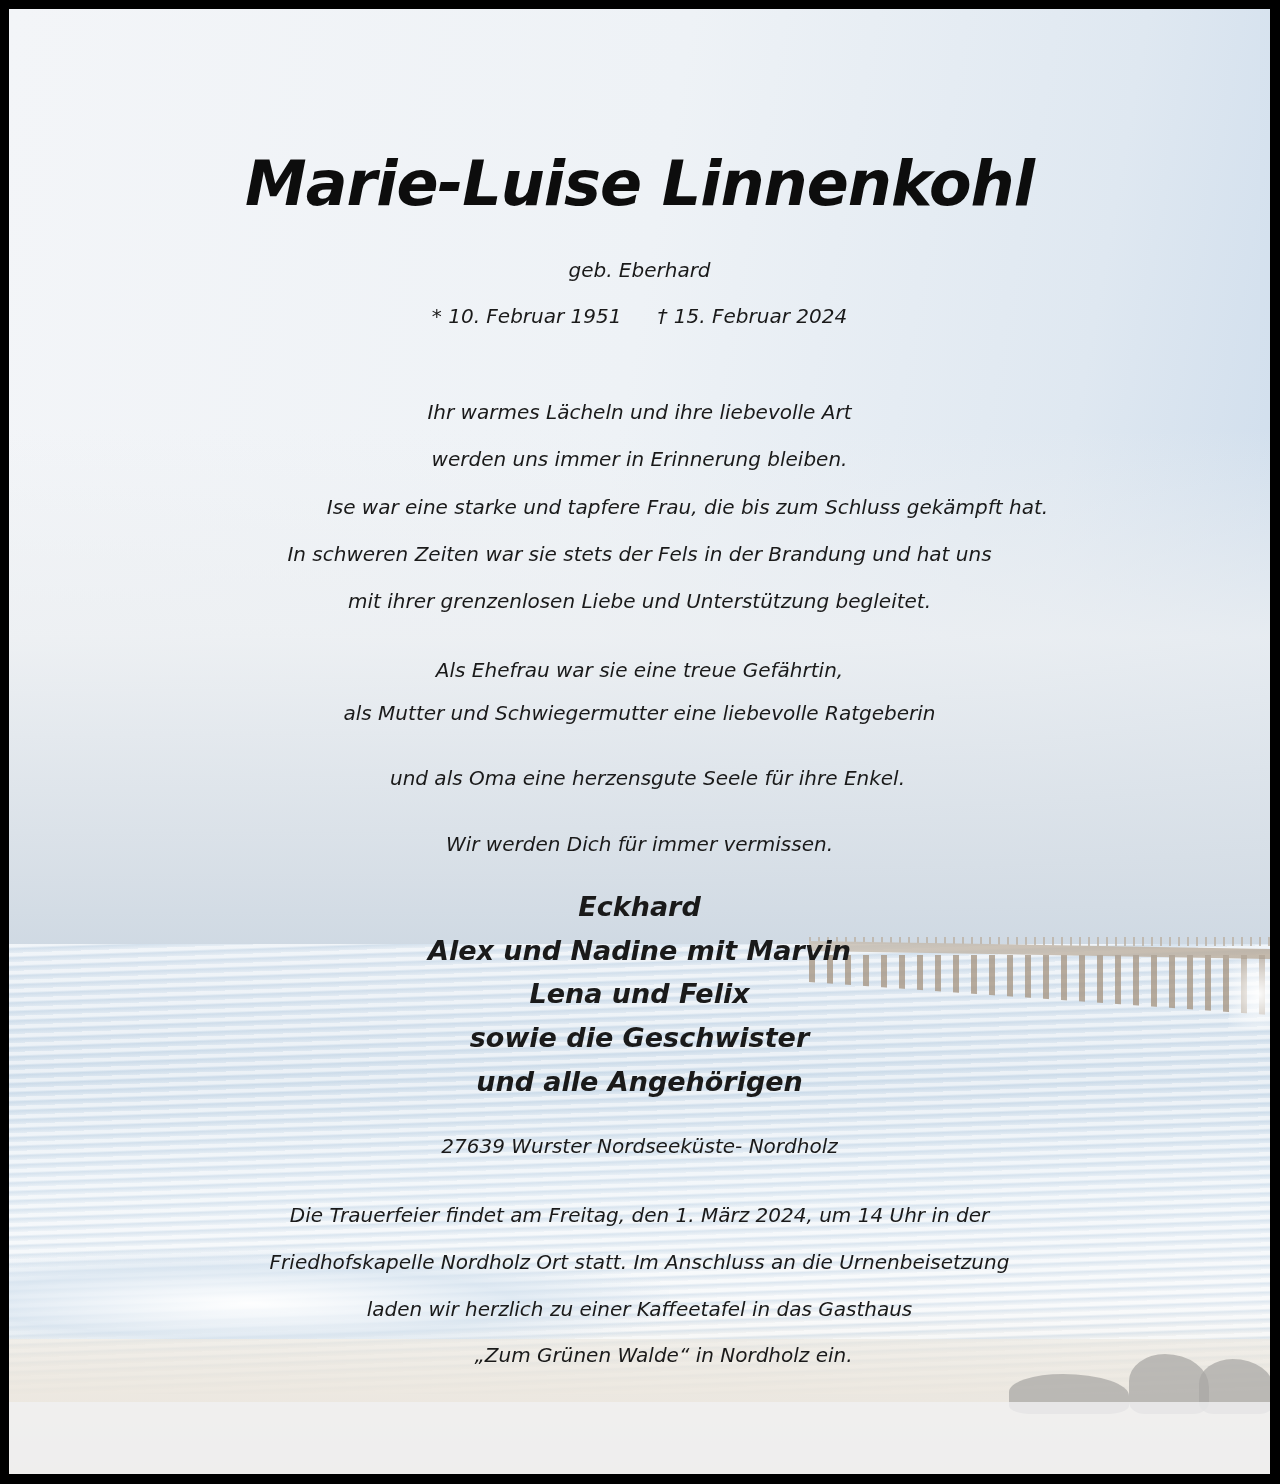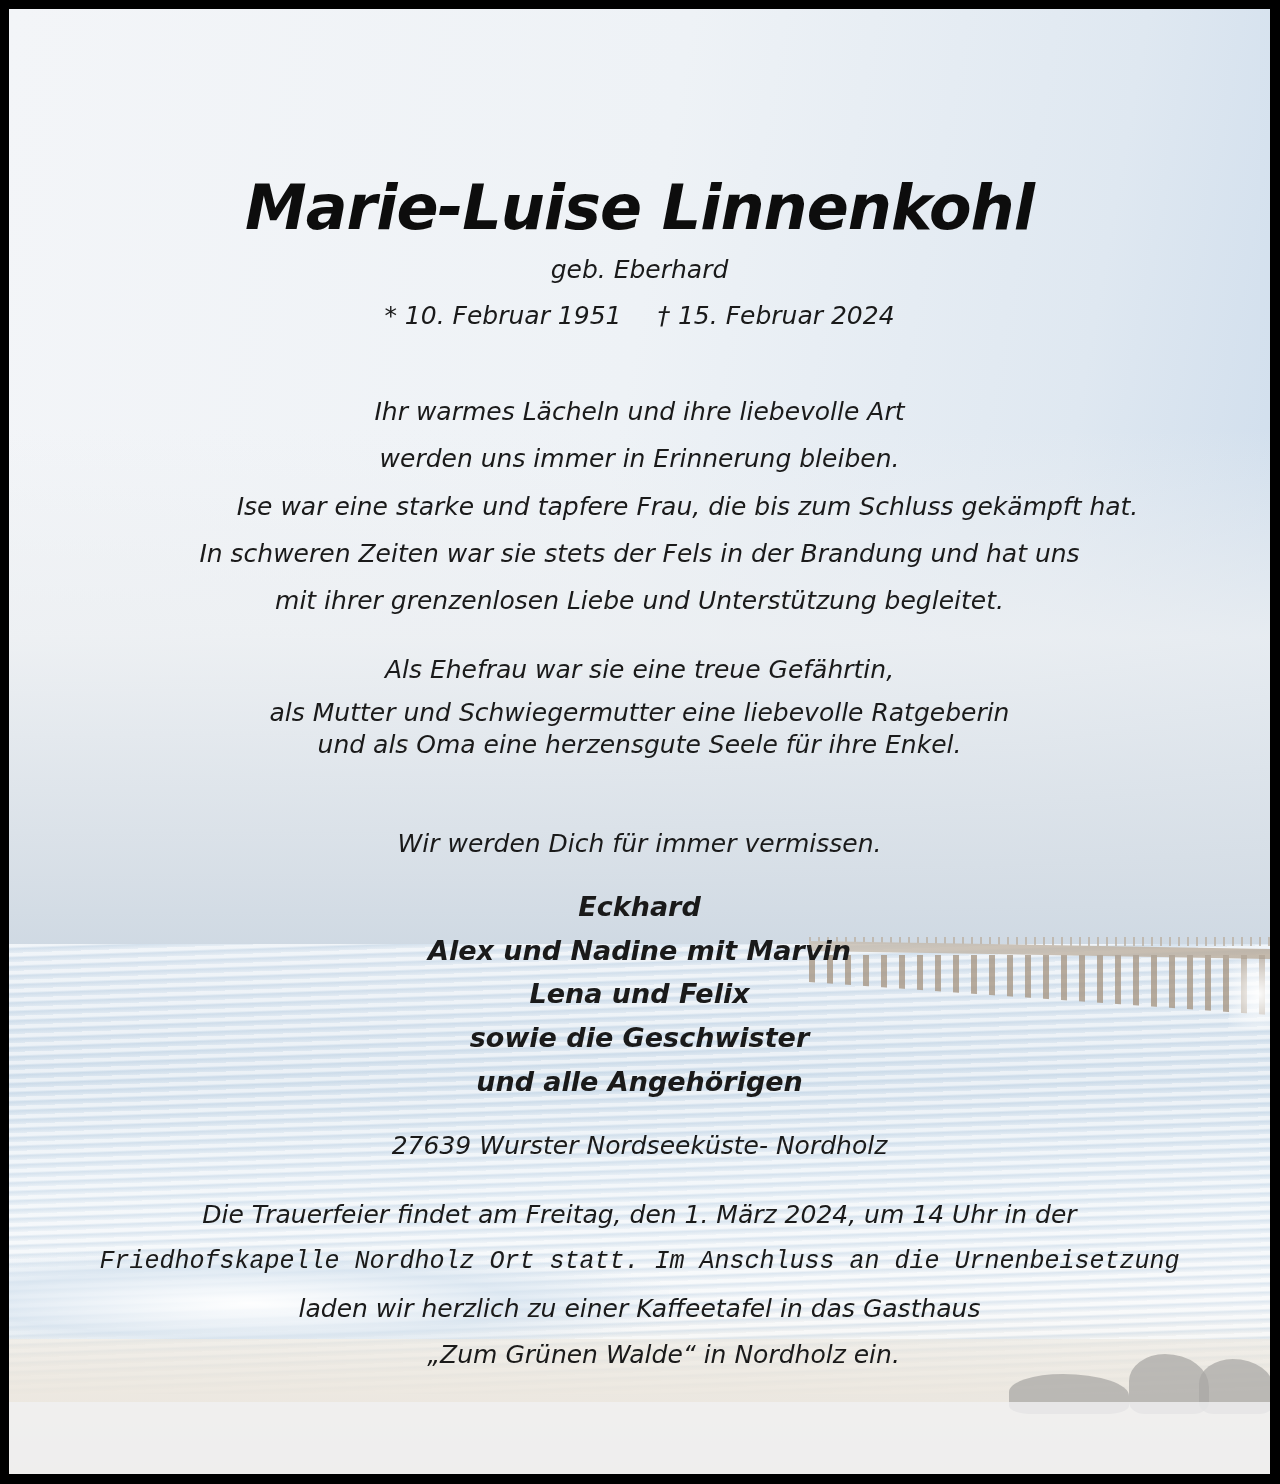--- a/index.html
+++ b/index.html
@@ -51,25 +51,25 @@
   }
 
   .content {
     position: absolute; left: 0; top: 0; width: 100%;
     text-align: center; color: #1a1a1a;
     font-family: "DejaVu Sans", sans-serif;
     font-style: italic;
   }
   .title {
     position: absolute; left: 0; width: 100%; top: 138px;
-    font-size: 62px; font-weight: bold; letter-spacing: -1px; color: #0d0d0d; margin-top: 24px;
+    font-size: 62px; font-weight: bold; letter-spacing: -1px; color: #0d0d0d;
   }
   .line {
     position: absolute; left: 0; width: 100%;
-    font-size: 25px; line-height: 34px; white-space: nowrap;
+    font-size: 20px; line-height: 34px; white-space: nowrap;
   }
   .line.bold { font-weight: bold; font-size: 27px; }
   .dates span { display: inline-block; }
   .dates .gap { width: 36px; }
 
   .footer-band {
     position: absolute; left: 0; top: 1393px; width: 100%; height: 72px;
     background: rgba(240,240,242,0.82);
   }
   .footer-text {
@@ -105,32 +105,32 @@
     </div>
 
     <div class="line" style="top:386px;">Ihr warmes Lächeln und ihre liebevolle Art</div>
     <div class="line" style="top:433px;">werden uns immer in Erinnerung bleiben.</div>
     <div class="line" style="top:481px;padding-left:48px;">Ise war eine starke und tapfere Frau, die bis zum Schluss gekämpft hat.</div>
     <div class="line" style="top:528px;">In schweren Zeiten war sie stets der Fels in der Brandung und hat uns</div>
     <div class="line" style="top:575px;">mit ihrer grenzenlosen Liebe und Unterstützung begleitet.</div>
 
     <div class="line" style="top:644px;">Als Ehefrau war sie eine treue Gefährtin,</div>
     <div class="line" style="top:687px;">als Mutter und Schwiegermutter eine liebevolle Ratgeberin</div>
-    <div class="line" style="top:719px;">und als Oma eine herzensgute Seele für ihre Enkel.</div>
+    <div class="line" style="top:752px;padding-left:8px;">und als Oma eine herzensgute Seele für ihre Enkel.</div>
 
     <div class="line" style="top:818px;">Wir werden Dich für immer vermissen.</div>
 
     <div class="line bold" style="top:881px;">Eckhard</div>
     <div class="line bold" style="top:925px;">Alex und Nadine mit Marvin</div>
     <div class="line bold" style="top:968px;">Lena und Felix</div>
     <div class="line bold" style="top:1012px;">sowie die Geschwister</div>
     <div class="line bold" style="top:1056px;">und alle Angehörigen</div>
 
     <div class="line" style="top:1120px;">27639 Wurster Nordseeküste- Nordholz</div>
 
     <div class="line" style="top:1189px;">Die Trauerfeier findet am Freitag, den 1. März 2024, um 14 Uhr in der</div>
-    <div class="line" style="top:1236px;font-family:Liberation Mono, monospace;">Friedhofskapelle Nordholz Ort statt. Im Anschluss an die Urnenbeisetzung</div>
+    <div class="line" style="top:1236px;">Friedhofskapelle Nordholz Ort statt. Im Anschluss an die Urnenbeisetzung</div>
     <div class="line" style="top:1283px;">laden wir herzlich zu einer Kaffeetafel in das Gasthaus</div>
     <div class="line" style="top:1329px;padding-left:24px;">„Zum Grünen Walde“ in Nordholz ein.</div>
   </div>
 
   <div class="footer-band"></div>
 </div>
 
 </body></html>

